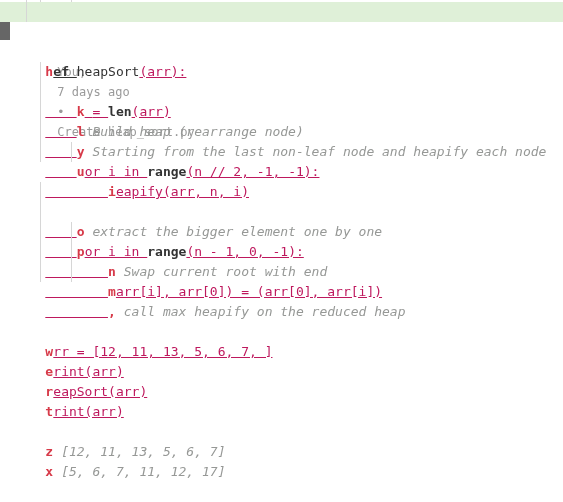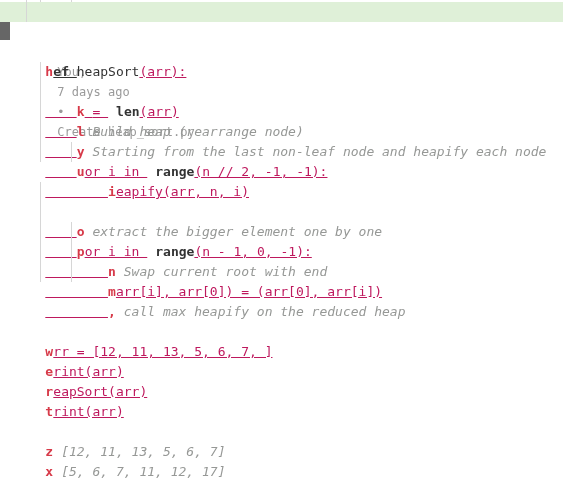--- a/index.html
+++ b/index.html
@@ -54,21 +54,21 @@
     background: #d6d6d6;
   }
   .prefix {
     color: #d73a49;
     font-weight: bold;
     display: inline-block;
     width: 8px;
   }
   .kw { color: #333333; font-weight: bold; text-decoration: underline; }
   .fn { color: #333333; font-weight: normal; }
-  .builtin { color: #333333; font-weight: bold; margin-left: 8px; }
+  .builtin { color: #333333; font-weight: bold; }
   .comment { color: #969896; font-style: italic; }
   .normal { color: #be185d; text-decoration: underline; }
   .hl {
     background: #dff0d8;
     margin-left: -14px;
     padding-left: 14px;
   }
   .codelens {
     color: #9a9a9a;
     font-size: 12px;

